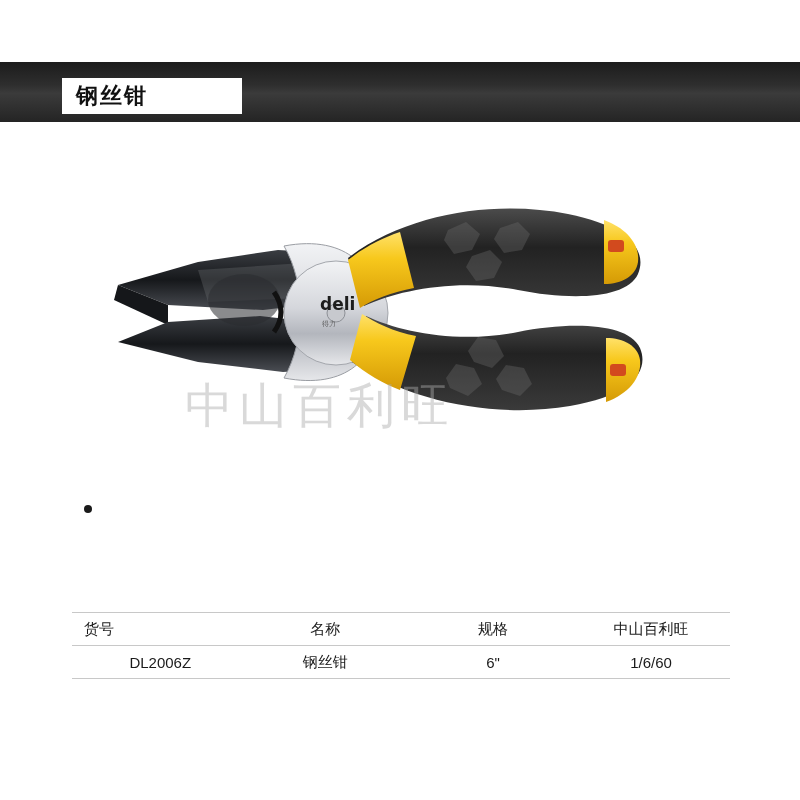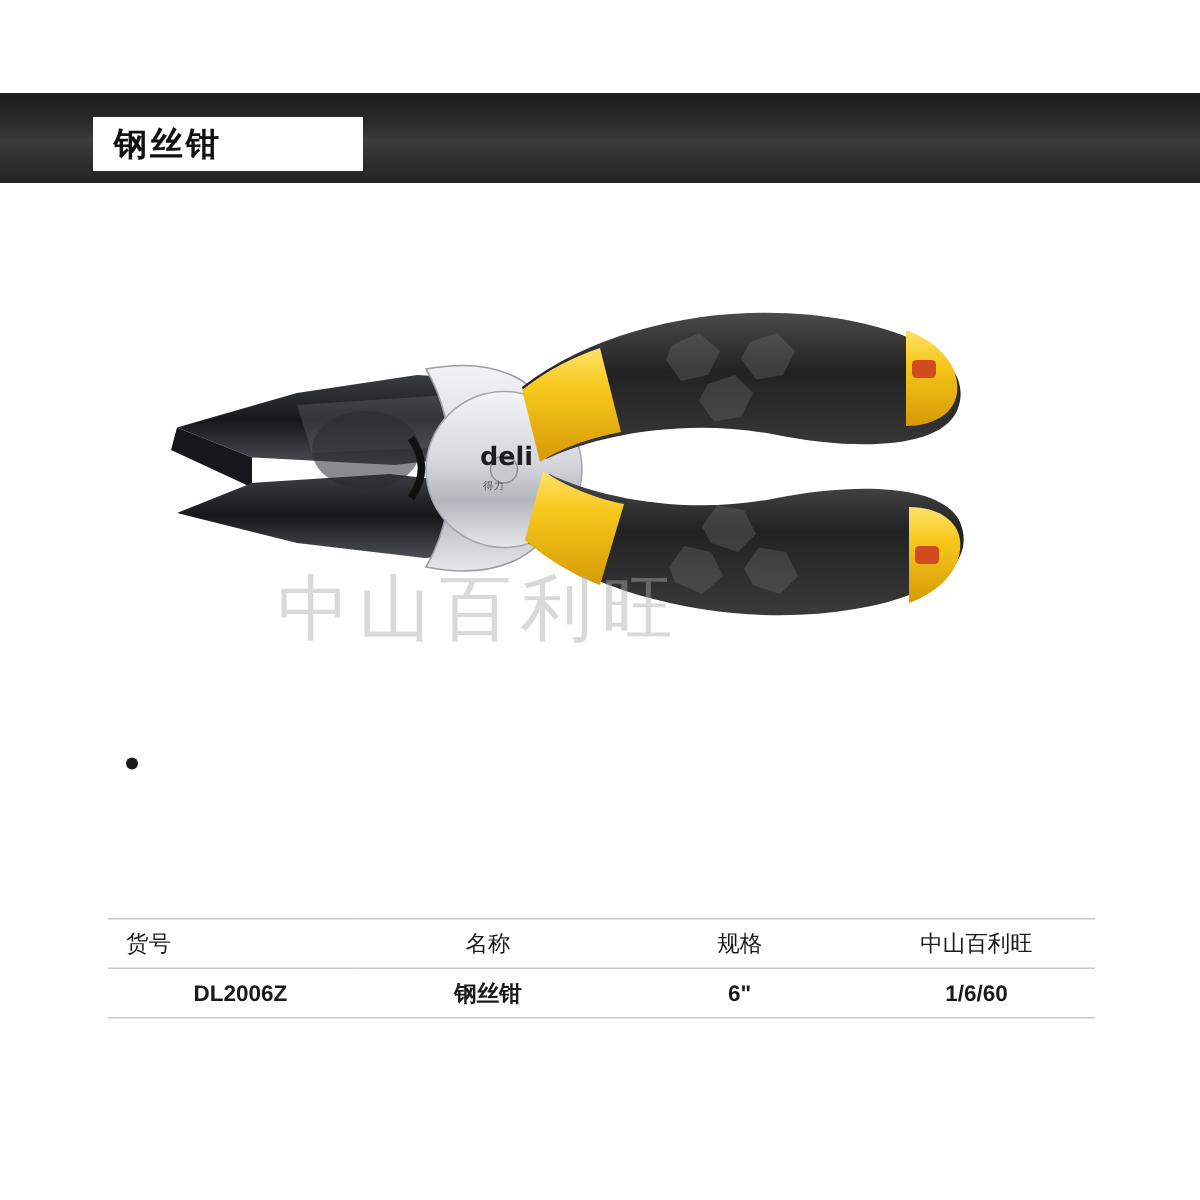--- a/index.html
+++ b/index.html
@@ -101,21 +101,21 @@
     top: 612px;
     width: 658px;
     border-collapse: collapse;
     font-size: 15px;
   }
   .spec-table th,
   .spec-table td {
     border-top: 1px solid #c8c8c8;
     border-bottom: 1px solid #c8c8c8;
     height: 32px;
-    font-weight: bold;
+    font-weight: normal;
     text-align: center;
     color: #1a1a1a;
     padding: 0;
   }
   .spec-table th {
     font-weight: normal;
   }
   .col-code  { width: 25%; text-align: left; padding-left: 12px !important; }
   .col-name  { width: 27%; }
   .col-spec  { width: 24%; }

